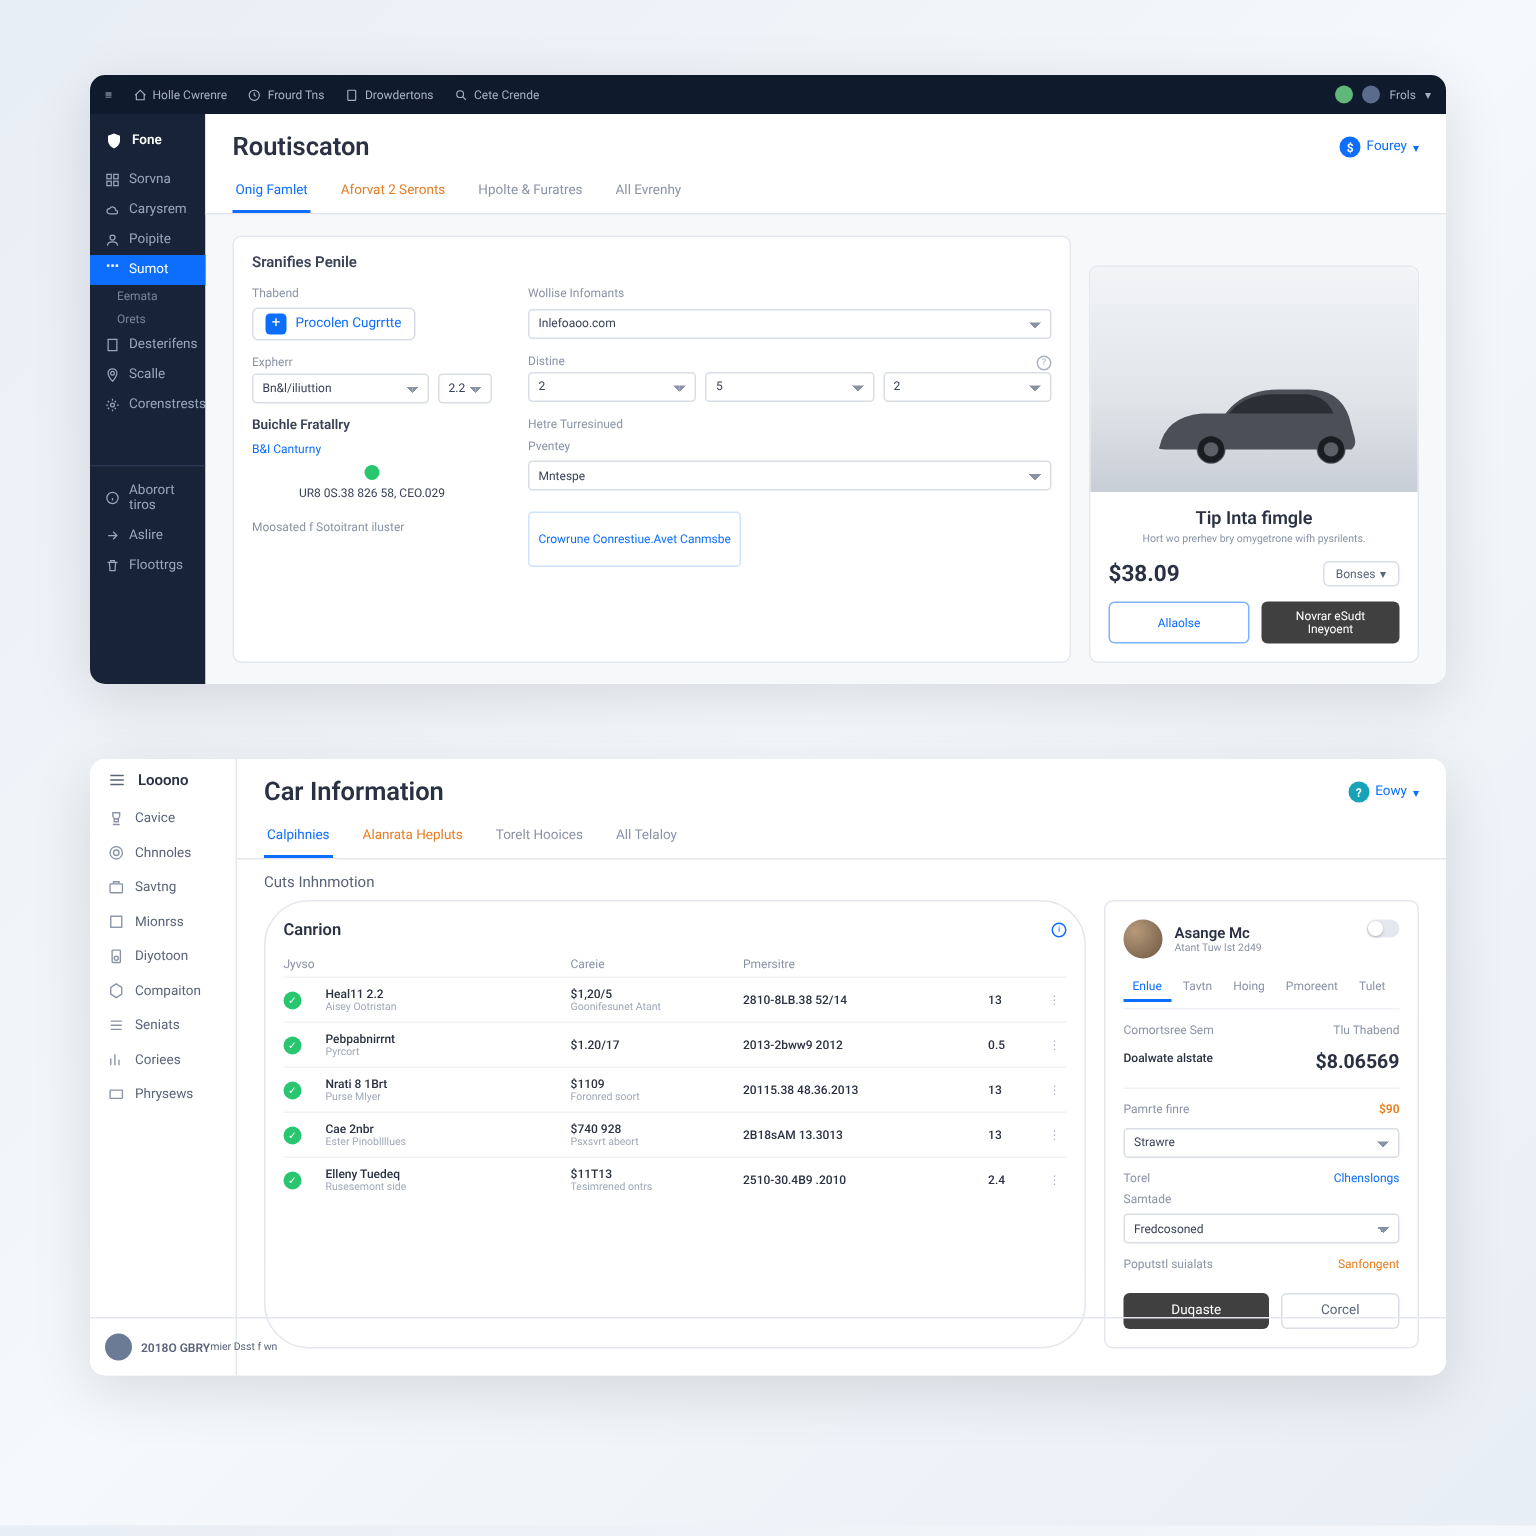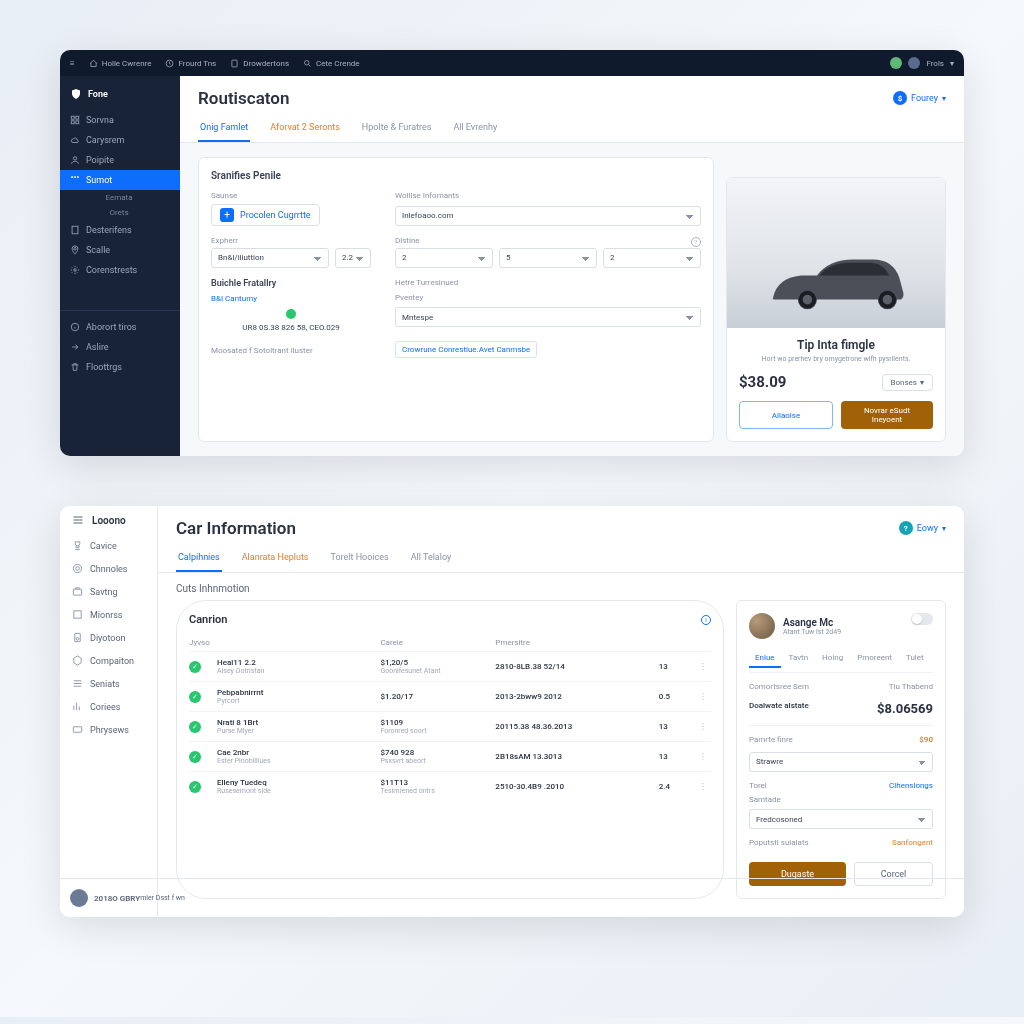--- a/index.html
+++ b/index.html
@@ -7,28 +7,28 @@
   .app-window { background: #fff; border-radius: 10px; box-shadow: 0 10px 40px rgba(0,0,0,0.12); overflow: hidden; margin-bottom: 50px; }
   .topbar { background: #0f1a2d; color: #a8b2c4; display: flex; align-items: center; justify-content: space-between; height: 26px; padding: 0 10px; font-size: 8px; }
   .topbar-left { display: flex; align-items: center; gap: 14px; }
   .topbar-item { display: flex; align-items: center; gap: 4px; cursor: pointer; }
   .topbar-item svg { width: 9px; height: 9px; }
   .topbar-right { display: flex; align-items: center; gap: 6px; }
   .avatar-sm { width: 12px; height: 12px; border-radius: 50%; background: #5a6b8c; }
   .avatar-sm.green { background: #5fb878; }
   .chev { font-size: 8px; }
   .app-body { display: flex; min-height: 380px; }
-  .sidebar-dark { width: 120px; background: #182338; color: #b8c1d3; font-size: 9px; padding-top: 6px; }
+  .sidebar-dark { width: 77px; background: #182338; color: #b8c1d3; font-size: 9px; padding-top: 6px; }
   .logo-row { display: flex; align-items: center; gap: 6px; padding: 6px 10px 10px; color: #fff; font-weight: 600; }
   .logo-row svg { width: 12px; height: 12px; }
   .nav-item { display: flex; align-items: center; gap: 6px; padding: 5px 10px; cursor: pointer; color: #9aa6bc; }
   .nav-item.active { background: #0d6efd; color: #fff; position: relative; }
   .nav-item.active::after { content:''; position:absolute; right:-6px; top:50%; transform:translateY(-50%); border:6px solid transparent; border-left-color:#0d6efd; }
   .nav-item svg { width: 10px; height: 10px; flex-shrink:0; }
-  .nav-sub { padding: 3px 10px 3px 8px; font-size: 8px; color: #7a8499; cursor: pointer; text-align: center; }
+  .nav-sub { padding: 3px 10px 3px 18px; font-size: 8px; color: #7a8499; cursor: pointer; }
   .sidebar-bottom { margin-top: 30px; border-top:1px solid #2a3550; padding-top:6px;}
   .main { flex: 1; background: #f6f8fa; display: flex; flex-direction: column; }
   .main-header { background: #fff; padding: 12px 18px 0; border-bottom: 1px solid #e4e8ee; }
   .main-title-row { display: flex; justify-content: space-between; align-items: center; }
   .main-title { font-size: 17px; font-weight: 600; color: #2a3142; }
   .header-action { display: flex; align-items: center; gap: 4px; font-size: 9px; color: #0d6efd; cursor:pointer; }
   .header-action .circ { width:14px; height:14px; border-radius:50%; background:#0d6efd; display:flex; align-items:center; justify-content:center; color:#fff; font-size:8px; font-weight:bold;}
   .tabs { display: flex; gap: 18px; margin-top: 8px; font-size: 9px; }
   .tab { padding: 6px 2px 8px; color: #8a93a6; cursor: pointer; border-bottom: 2px solid transparent; }
   .tab.orange { color: #e67e22; }
@@ -51,21 +51,21 @@
   .muted { font-size:8px; color:#8a93a6; }
   .subhead { font-size:9px; font-weight:600; color:#3a4256; margin:4px 0 6px;}
   .car-img { height:150px; background:linear-gradient(180deg,#f2f4f6 0%,#e0e4e9 60%,#c8ced6 100%); display:flex; align-items:flex-end; justify-content:flex-start; border-top-left-radius:6px; border-top-right-radius:6px; position:relative; overflow:hidden;}
   .car-svg { width:160px; height:80px; margin-left:30px; margin-bottom:6px;}
   .car-info { padding:10px 12px 12px; }
   .car-name { font-size:12px; font-weight:600; color:#2a3142; text-align:center;}
   .car-sub { font-size:7px; color:#8a93a6; text-align:center; margin-top:3px;}
   .price-row { display:flex; justify-content:space-between; align-items:center; margin-top:10px;}
   .price { font-size:15px; font-weight:700; color:#2a3142;}
   .btn-ghost { border:1px solid #d8dde6; background:#fff; border-radius:4px; padding:3px 8px; font-size:8px; cursor:pointer; display:flex; align-items:center; gap:3px; color:#5a6478;}
-  .btn-primary { background:#a16207; color:#fff; border:none; border-radius:4px; padding:5px 10px; font-size:8px; cursor:pointer;}
+  .btn-primary { background:#404040; color:#fff; border:none; border-radius:4px; padding:5px 10px; font-size:8px; cursor:pointer;}
   .btn-outline-blue { border:1px solid #7fb3ff; color:#0d6efd; background:#fff; border-radius:4px; padding:5px 10px; font-size:8px; cursor:pointer;}
   .btn-row { display:flex; gap:8px; margin-top:10px;}
   .btn-row > * { flex:1; text-align:center;}
   .help-circ { width:10px; height:10px; border-radius:50%; border:1px solid #aab2c2; display:inline-flex; align-items:center; justify-content:center; font-size:6px; color:#aab2c2; cursor:pointer;}
 
   
   .sidebar-light { width:98px; background:#fff; border-right:1px solid #e4e8ee; font-size:9px; padding-top:0;}
   .brand-row { display:flex; align-items:center; gap:8px; padding:8px 12px; font-size:10px; font-weight:600; color:#2a3142;}
   .brand-row svg { width:12px; height:12px; color:#5a6478;}
   .lnav-item { display:flex; align-items:center; gap:7px; padding:6px 12px; color:#5a6478; cursor:pointer;}
@@ -254,21 +254,21 @@
           <div class="tab">Hpolte &amp; Furatres</div>
           <div class="tab">All Evrenhy</div>
         </div>
       </div>
       <div class="content-row">
         <div class="card form-card">
           <div class="card-title">Sranifies Penile</div>
           <div class="form-grid">
             <div>
               <div class="field-row">
-                <span class="field-label">Saunse</span>
+                <span class="field-label">Thabend</span>
                 <div class="btn-blue-pill">
                     <span class="plus">+</span>
                     <span>Procolen Cugrrtte</span>
                   </div>
               </div>
               <div class="field-row">
                 <span class="field-label">Expherr</span>
                 <div class="inline-selects">
                   <select class="select"><option>Bn&amp;l/iliuttion</option></select>
                   <select class="select" style="max-width:36px"><option>2.2</option></select>
@@ -298,21 +298,21 @@
                   <select class="select"><option>2</option></select>
                   <select class="select"><option>5</option></select>
                   <select class="select"><option>2</option></select>
                 </div>
               </div>
               <div class="muted" style="margin-top:4px">Hetre Turresinued</div>
               <div class="field-row" style="margin-top:6px">
                 <span class="field-label">Pventey</span>
                 <select class="select"><option>Mntespe</option></select>
               </div>
-              <div class="link-text" style="border:1px solid #cfe2ff; border-radius:3px; padding:3px 6px; display:inline-block; margin-top:4px;">Crowrune Conrestiue.Avet Canmsbe</div>
+              <div class="link-text" style="border:1px solid #cfe2ff; border-radius:3px; padding:13px 6px; display:inline-block; margin-top:4px;">Crowrune Conrestiue.Avet Canmsbe</div>
             </div>
           </div>
         </div>
         <div class="card side-card">
           <div class="car-img">
             <svg class="car-svg" viewBox="0 0 200 100">
               <path d="M20 70 Q25 45 55 42 L75 42 Q90 22 120 22 L145 22 Q170 22 178 45 L182 60 Q185 68 180 72 L175 72 A12 12 0 1 1 151 72 L75 72 A12 12 0 1 1 51 72 L25 72 Q18 72 20 70 Z" fill="#4a4f58"></path>
               <path d="M78 42 Q90 26 118 26 L140 26 Q158 26 165 42 Z" fill="#2a2e35"></path>
               <circle cx="63" cy="72" r="11" fill="#1a1d22"></circle>
                 <circle cx="63" cy="72" r="6" fill="#5a5f68"></circle>

